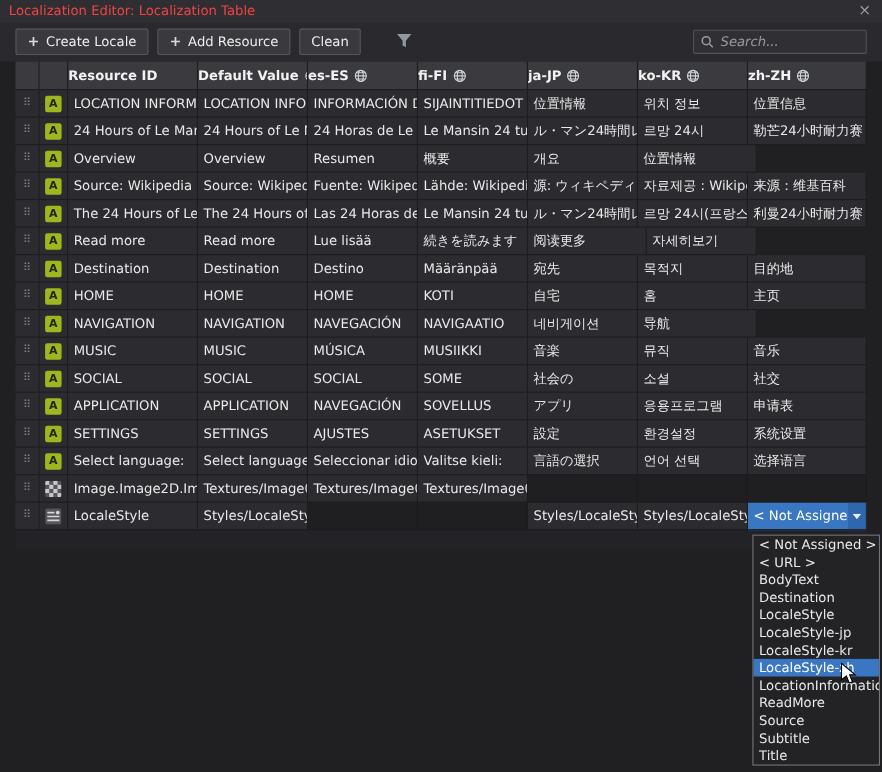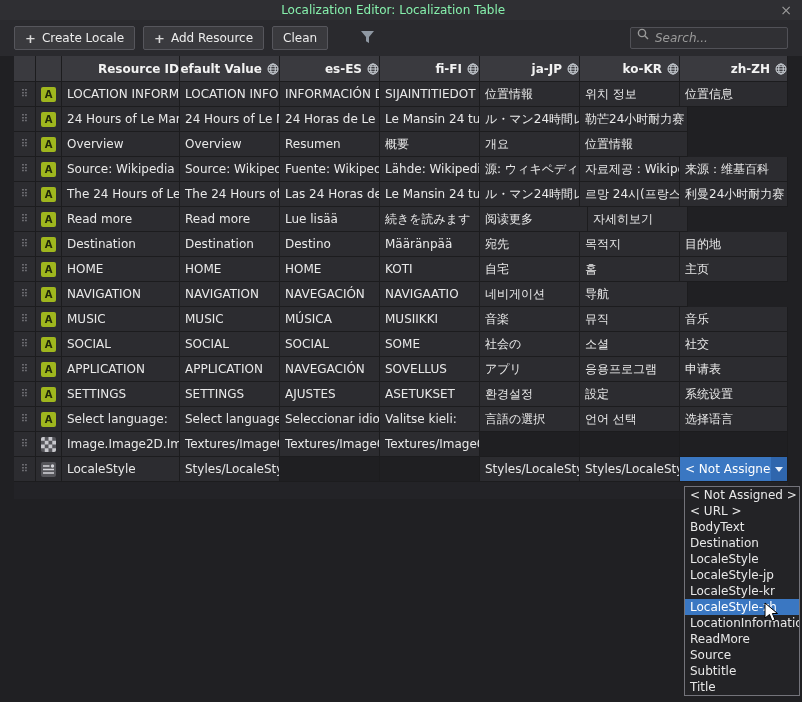--- a/index.html
+++ b/index.html
@@ -9,52 +9,52 @@
     background:#202023;
     font-family:"DejaVu Sans","Liberation Sans",sans-serif;
     color:#e8e8e8;
     overflow:hidden;
   }
   
   .titlebar {
     height:20px; background:#2f2f33; display:flex; align-items:center;
     padding:0 8px; font-size:12px;
   }
-  .titlebar .title { flex:1; color:#86efac; white-space:nowrap;text-align:center; }
+  .titlebar .title { flex:1; color:#ef4444; white-space:nowrap; }
   .close { color:#9a9a9a; font-size:14px; line-height:14px; padding:0 2px; cursor:default; }
   
   .toolbar {
     height:36px; background:#2a2a2e; display:flex; align-items:center;
     gap:8px; padding:0 14px;
   }
   .btn {
     display:inline-flex; align-items:center; gap:6px;
     background:#3a3a3e; border:1px solid #56565c; border-radius:2px;
     color:#ededed; font-size:12px; height:24px; padding:0 10px;
     font-family:inherit; white-space:nowrap;
   }
   .plus { color:#d8d8d8; font-weight:bold; font-size:13px; }
   .filter-btn { background:none; border:none; margin-left:14px; display:flex; align-items:center; }
   .search {
-    margin-left:auto; display:flex; gap:6px;
+    margin-left:auto; display:flex; align-items:center; gap:6px;
     background:#303034; border:1px solid #515157; border-radius:2px;
     height:22px; width:158px; padding:0 6px;
   }
   .search input {
     flex:1; min-width:0; background:transparent; border:none; outline:none;
     color:#dddddd; font-size:12px; font-style:italic; font-family:inherit;
   }
   .search input::placeholder { color:#9b9b9b; font-style:italic; }
   
   .table { position:absolute; left:14px; top:56px; width:774px; }
   .hrow, .row { display:flex; }
   .hcell {
     height:26px; background:#3a3a3f;
     border-right:1px solid #1c1c1e; border-bottom:1px solid #1c1c1e;
-    display:flex; align-items:center; justify-content:flex-end; gap:5px;
+    display:flex; align-items:center; justify-content:flex-start; gap:5px;
     font-size:12px; font-weight:bold; color:#f2f2f2; white-space:nowrap; overflow:hidden;
   }
   .cell {
     height:25px; background:#2c2c30;
     border-right:1px solid #1c1c1e; border-bottom:1px solid #1c1c1e;
     display:flex; align-items:center; padding:0 5px;
     font-size:12px; color:#e9e9e9; white-space:nowrap; overflow:hidden;
   }
   .cell.blank { background:#1f1f22; }
   .c0 { width:22px; justify-content:center; padding:0; }
@@ -214,20 +214,21 @@
           <span class="grip">⠿</span>
         </div>
         <div class="cell c1">
           <div class="res-icon icon-text">A</div>
         </div>
         <div class="cell c2">24 Hours of Le Mans</div>
         <div class="cell c3">24 Hours of Le M</div>
         <div class="cell c4">24 Horas de Le M</div>
         <div class="cell c5">Le Mansin 24 tunr</div>
         <div class="cell c6">ル・マン24時間レース</div>
+        <div class="cell c7">르망 24시</div>
         <div class="cell c8">勒芒24小时耐力赛</div>
       </div>
       <div class="row">
         <div class="cell c0">
           <span class="grip">⠿</span>
         </div>
         <div class="cell c1">
           <div class="res-icon icon-text">A</div>
         </div>
         <div class="cell c2">Overview</div>
@@ -374,22 +375,22 @@
         <div class="cell c0">
           <span class="grip">⠿</span>
         </div>
         <div class="cell c1">
           <div class="res-icon icon-text">A</div>
         </div>
         <div class="cell c2">SETTINGS</div>
         <div class="cell c3">SETTINGS</div>
         <div class="cell c4">AJUSTES</div>
         <div class="cell c5">ASETUKSET</div>
+        <div class="cell c6">設定</div>
         <div class="cell c7">환경설정</div>
-        <div class="cell c6">設定</div>
         <div class="cell c8">系统设置</div>
       </div>
       <div class="row">
         <div class="cell c0">
           <span class="grip">⠿</span>
         </div>
         <div class="cell c1">
           <div class="res-icon icon-text">A</div>
         </div>
         <div class="cell c2">Select language:</div>

